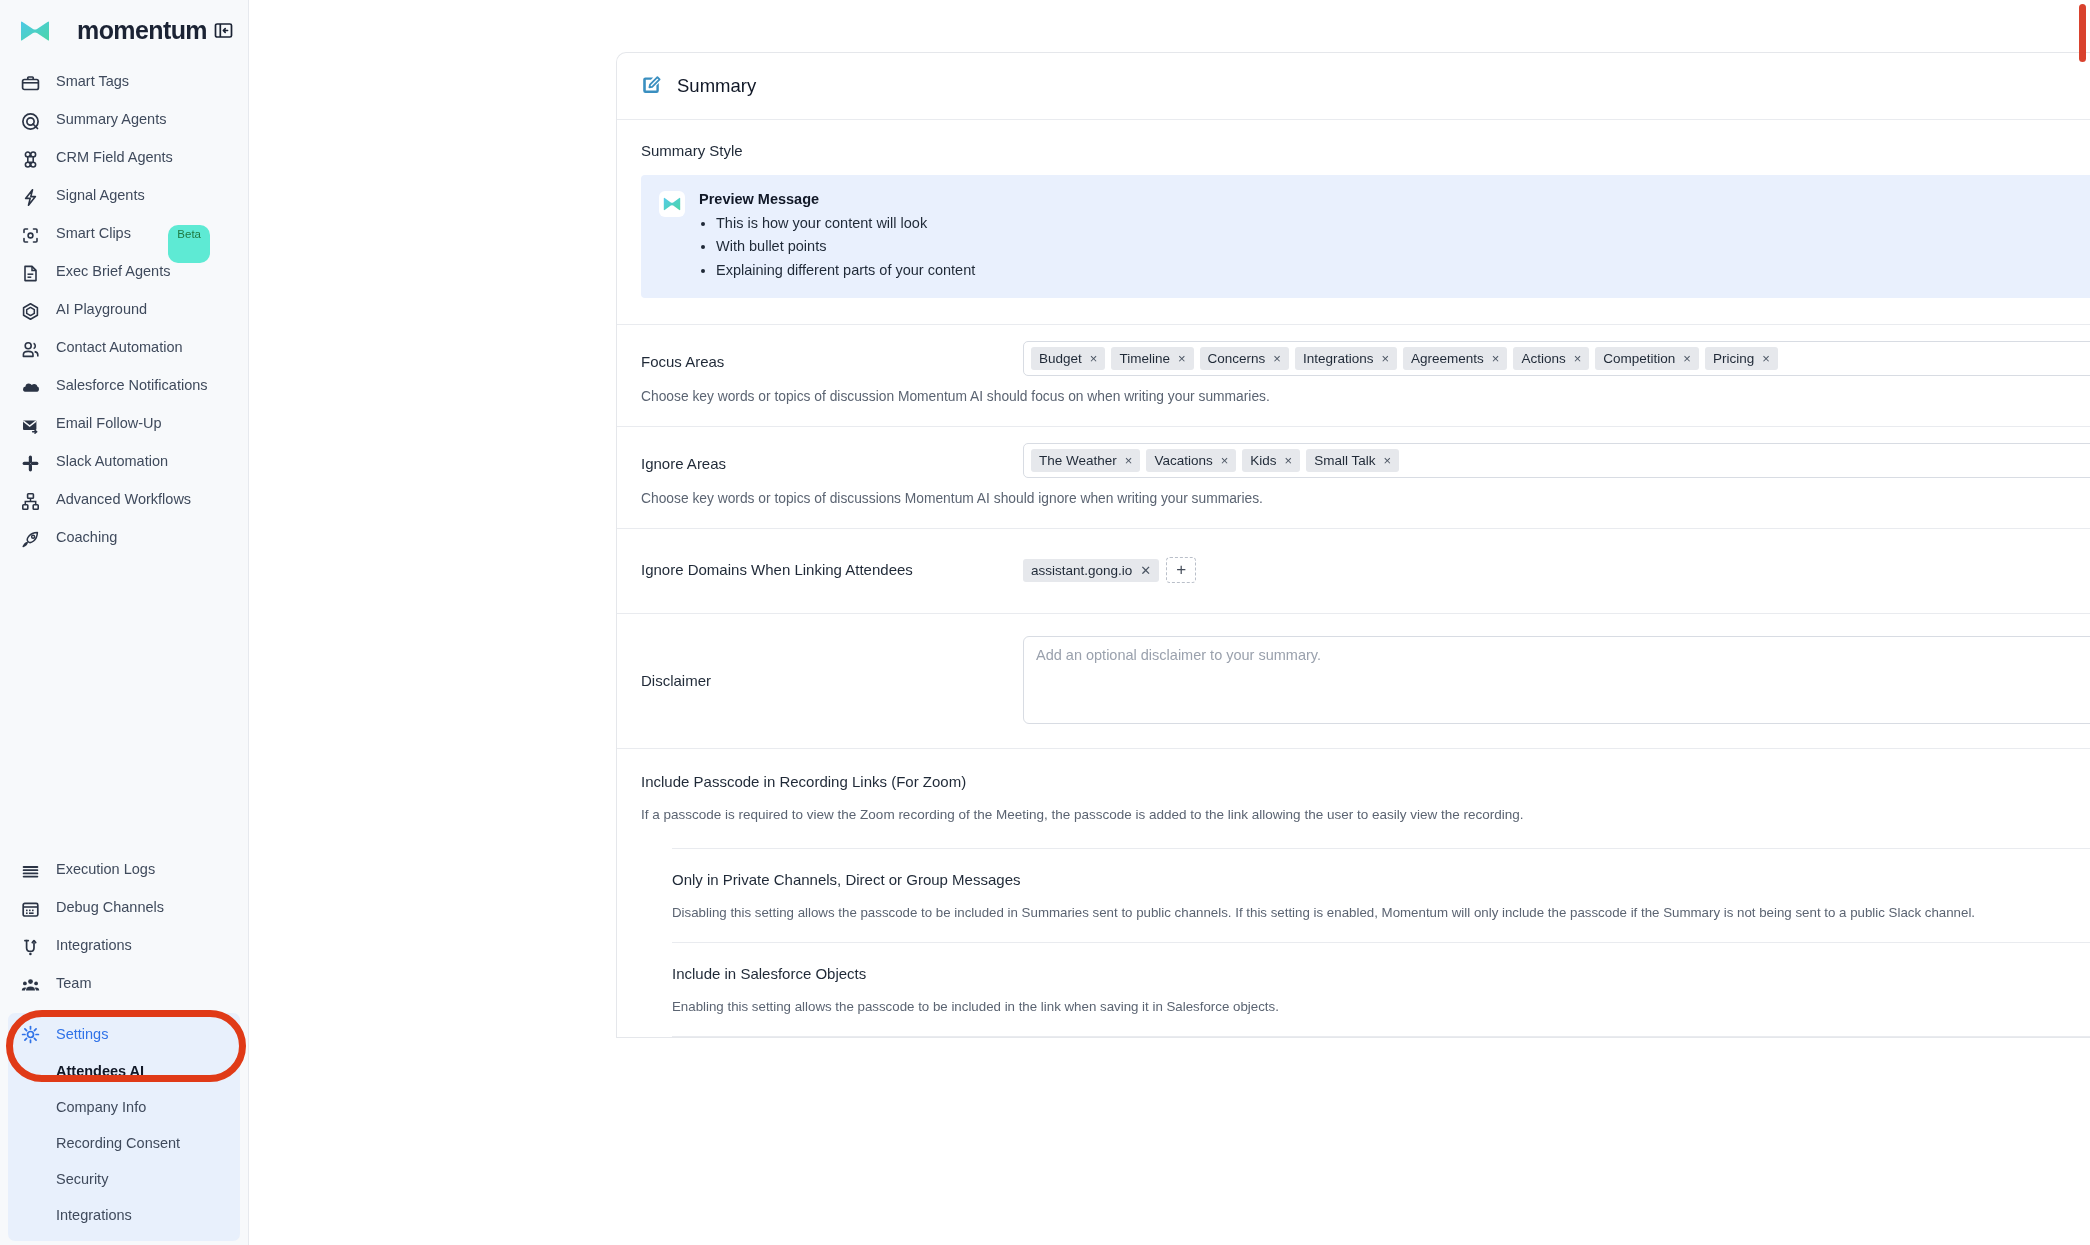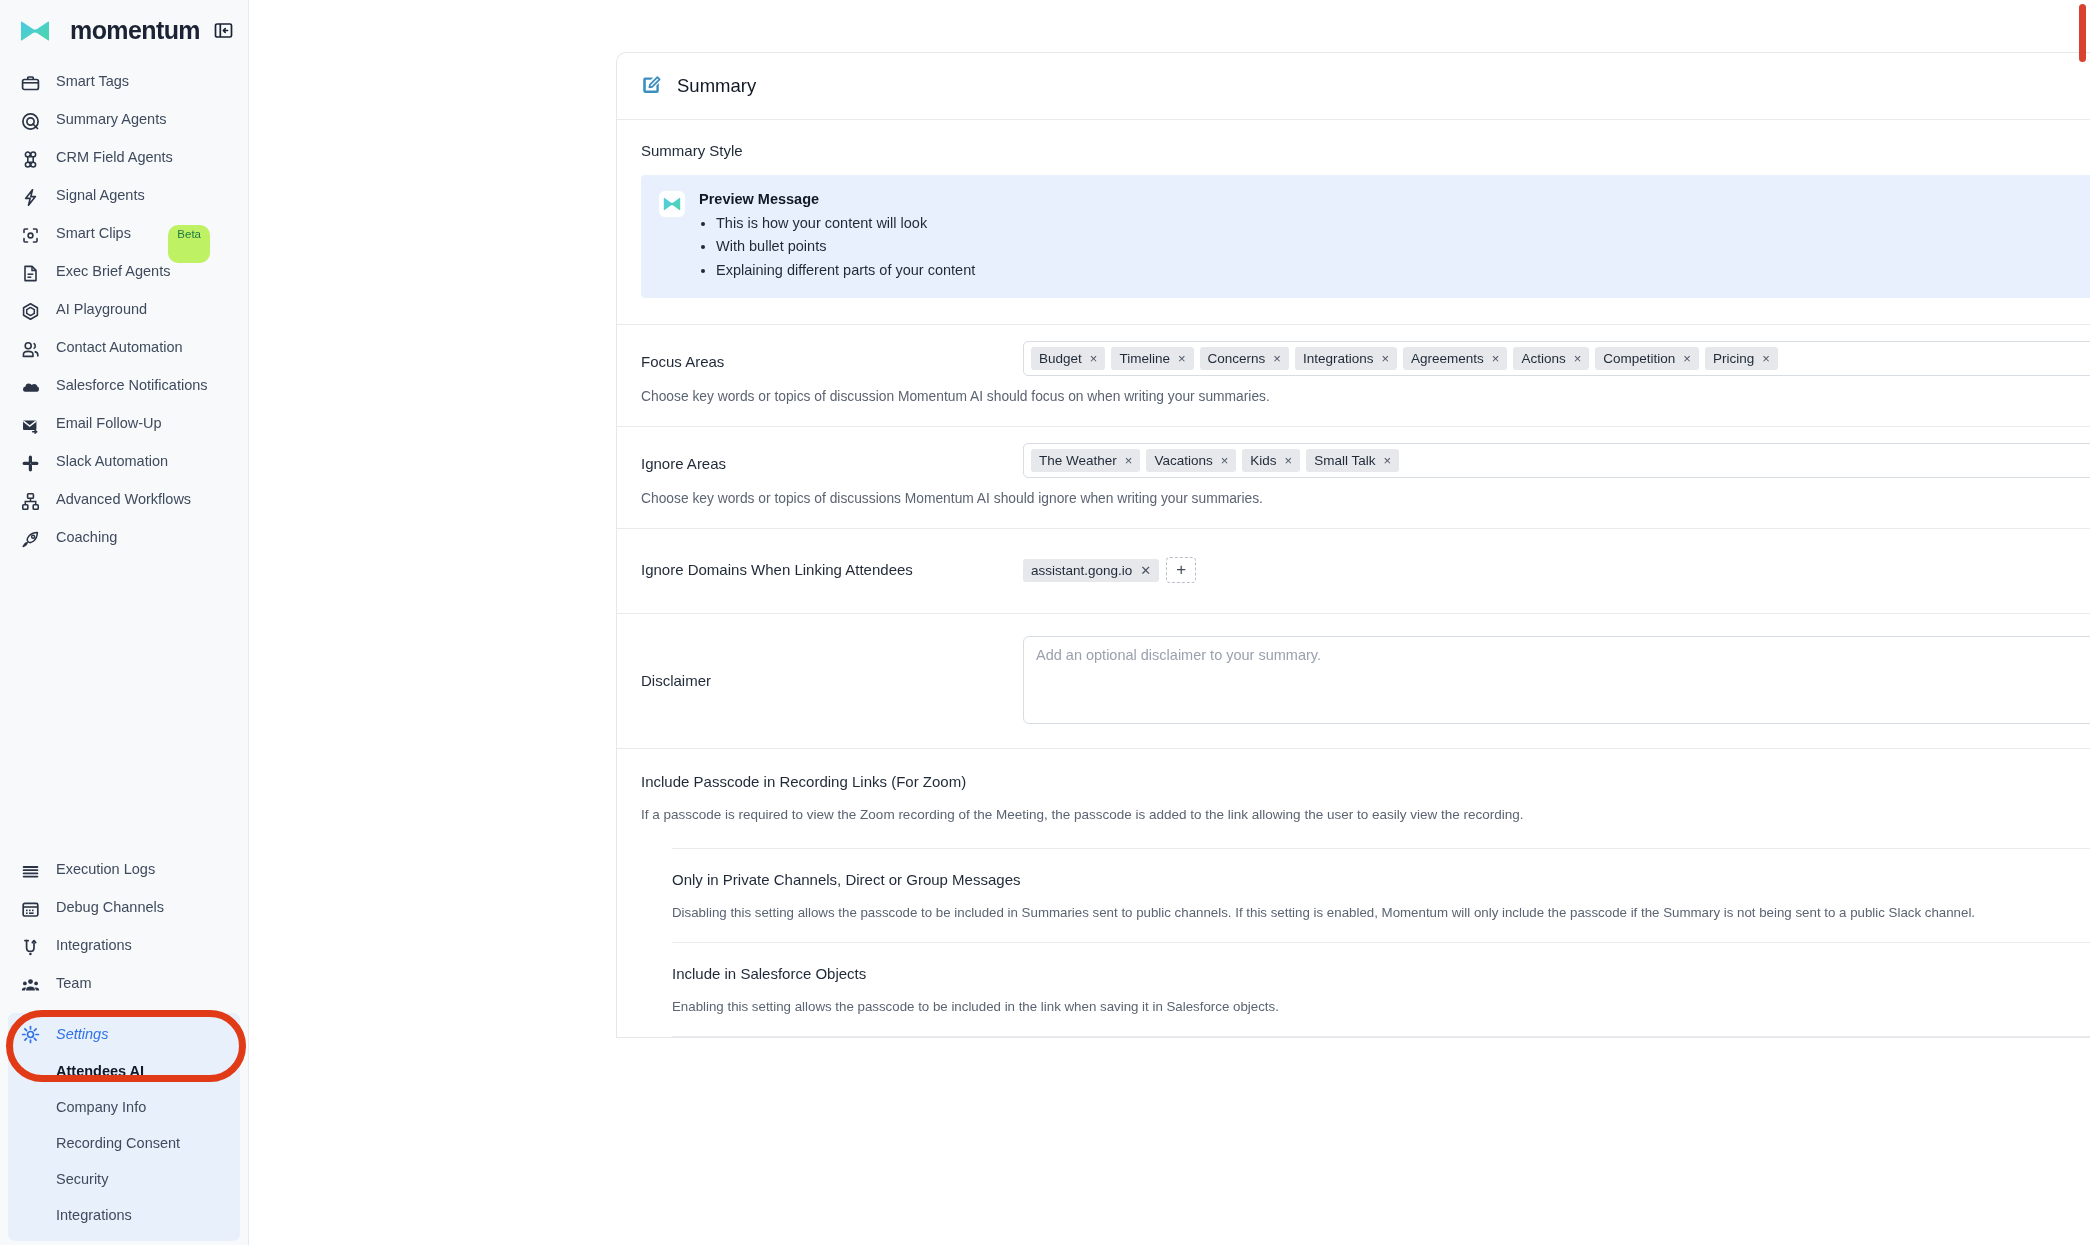--- a/index.html
+++ b/index.html
@@ -14,45 +14,45 @@
   
   .sidebar {
     width: 249px; height: 1245px;
     background: #f7f9fb;
     border-right: 1px solid #e6e9ee;
     display: flex; flex-direction: column;
     flex: 0 0 249px;
     position: relative;
   }
   .sb-top { display: flex; align-items: center; justify-content: space-between; padding: 16px 14px 0 20px; }
-  .logo-wrap { display: flex; align-items: center; gap: 20px; }
+  .logo-wrap { display: flex; align-items: center; gap: 27px; }
   .logo-mark { width: 30px; height: 22px; }
   .logo-text { font-size: 25px; font-weight: 700; color: #1b2334; letter-spacing: -0.6px; }
   .collapse-btn { width: 22px; height: 20px; display: flex; align-items: center; justify-content: center; cursor: pointer; }
 
   .nav { margin-top: 28px; }
   .nav-item {
     display: flex; gap: 15px;
     height: 38px; padding: 0 20px;
     font-size: 14.5px; color: #3f4a5c; cursor: pointer;
     position: relative;
   }
   .nav-item .ico { width: 21px; height: 21px; flex: 0 0 21px; display: flex; align-items: center; justify-content: center; color: #2b3445; }
   .nav-item .lbl { white-space: nowrap; }
   .badge-beta {
     margin-left: auto; margin-right: 18px;
-    background: #bef264; color: #1f7a42;
+    background: #5eead4; color: #1f7a42;
     font-size: 11.5px; padding: 3px 9px; border-radius: 10px;
   }
   .nav-spacer { flex: 1 1 auto; }
 
   .nav-bottom { padding-bottom: 0; }
 
   .settings-group { background: #e8f0fc; border-radius: 7px; margin: 0 8px 4px 8px; padding: 2px 0 8px 0; }
-  .settings-row { display: flex; align-items: center; gap: 15px; height: 38px; padding: 0 12px; cursor: pointer; font-style: italic; }
+  .settings-row { display: flex; align-items: center; gap: 15px; height: 38px; padding: 0 12px; cursor: pointer; }
   .settings-row .ico { width: 21px; height: 21px; flex: 0 0 21px; display: flex; align-items: center; justify-content: center; }
   .settings-row .lbl { font-size: 14.5px; color: #2f72e8; }
   .sub-item { padding: 0 12px 0 48px; height: 36px; display: flex; align-items: center; font-size: 14.5px; color: #3f4a5c; cursor: pointer; }
   .sub-item.active { color: #111827; font-weight: 700; }
 
   .highlight-ring {
     position: absolute;
     left: 6px; top: 1010px;
     width: 240px; height: 72px;
     border: 7px solid #e03a17;

